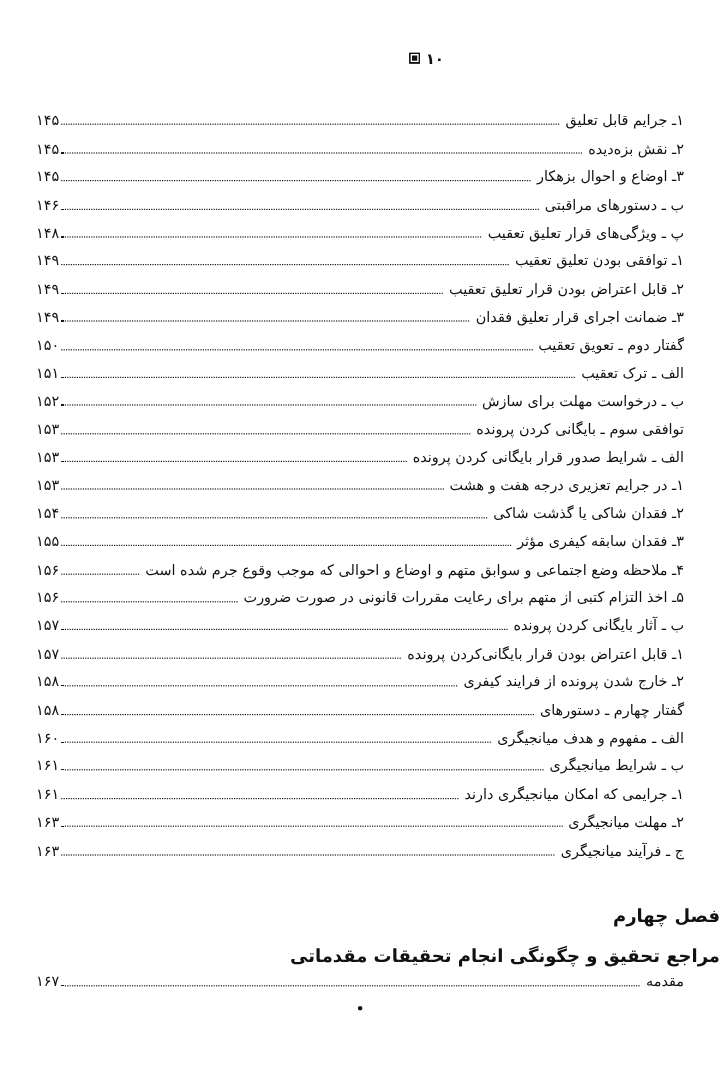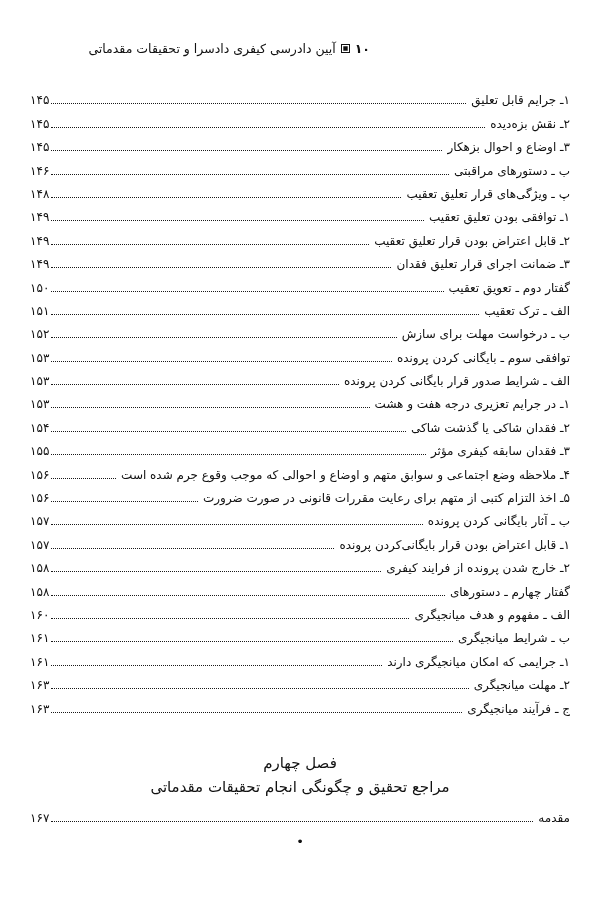--- a/index.html
+++ b/index.html
@@ -106,32 +106,32 @@
 
   
   .toc-row.long .leader { min-width: 4px; }
 
   
   .chapter {
     position: absolute;
     top: 752px;
     left: 0;
     right: 0;
-    text-align: center;
-    font-weight: normal;
+    text-align: right;
+    font-weight: bold;
     line-height: 1.55;
   }
   .chapter .ch-num {
     font-size: 15px;
     display: block;
   }
   .chapter .ch-title {
     font-size: 15px;
     display: block;
-    margin-top: 1px;
+    margin-top: 11px;
   }
 
   
   .tail {
     position: absolute;
     top: 804px;
     right: 30px;
     left: 30px;
   }
 
@@ -147,21 +147,20 @@
   }
 </style>
 </head>
 <body>
 
 <div class="page">
 
   <div class="running-header">
     <span class="folio">۱۰</span>
     <span class="sq"></span>
-    <span class="ht">آیین دادرسی کیفری دادسرا و تحقیقات مقدماتی</span>
   </div>
 
   <div class="toc">
       <div class="toc-row">
         <span class="label">۱ـ جرایم قابل تعلیق</span>
         <span class="leader"></span>
         <span class="pageno">۱۴۵</span>
       </div>
       <div class="toc-row">
         <span class="label">۲ـ نقش بزه‌دیده</span>

